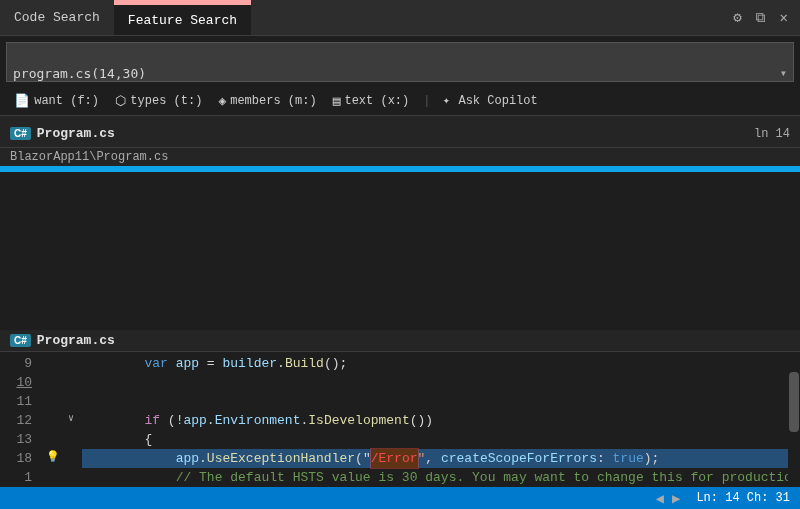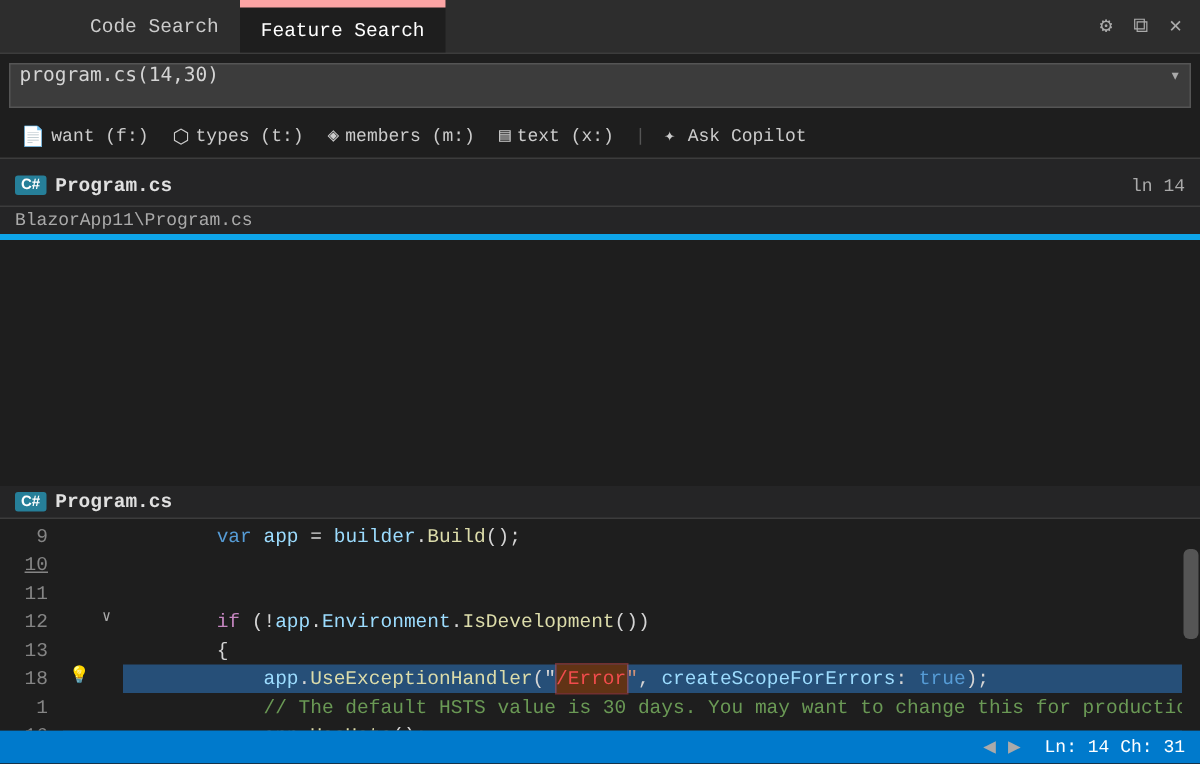--- a/index.html
+++ b/index.html
@@ -12,21 +12,20 @@
       color: #d4d4d4;
     }
 
     
     .title-bar {
       display: flex;
       align-items: stretch;
       background: #2d2d2d;
       height: 36px;
       border-bottom: 1px solid #3c3c3c;
-      padding-left: 46px;
     }
     .title-tab {
       display: flex;
       align-items: center;
       padding: 0 14px;
       font-size: 13px;
       color: #ccc;
       cursor: pointer;
       height: 100%;
     }
@@ -45,25 +44,25 @@
     .title-bar-icon {
       color: #aaa;
       font-size: 14px;
       cursor: pointer;
       padding: 2px 4px;
     }
 
     
     .search-bar {
       display: flex;
-      align-items: flex-start;
+      align-items: flex-end;
       background: #3c3c3c;
       border: 1px solid #555;
       margin: 6px 6px 4px 6px;
-      height: 30px;
+      height: 40px;
       padding: 0 6px;
     }
     .search-bar input {
       flex: 1;
       background: transparent;
       border: none;
       outline: none;
       color: #d4d4d4;
       font-size: 13px;
       font-family: 'Consolas', monospace;
@@ -143,21 +142,21 @@
     .file-name {
       font-weight: bold;
       color: #e0e0e0;
       font-size: 13px;
     }
     .file-path {
       color: #aaa;
       font-size: 12px;
       padding: 2px 10px;
       background: #252526;
-      border-bottom: 4px solid #0ea5e9;
+      border-bottom: 6px solid #0ea5e9;
     }
     .line-info {
       color: #aaa;
       font-size: 12px;
     }
     .code-file-header {
       display: flex;
       align-items: center;
       background: #252526;
       padding: 3px 10px;

